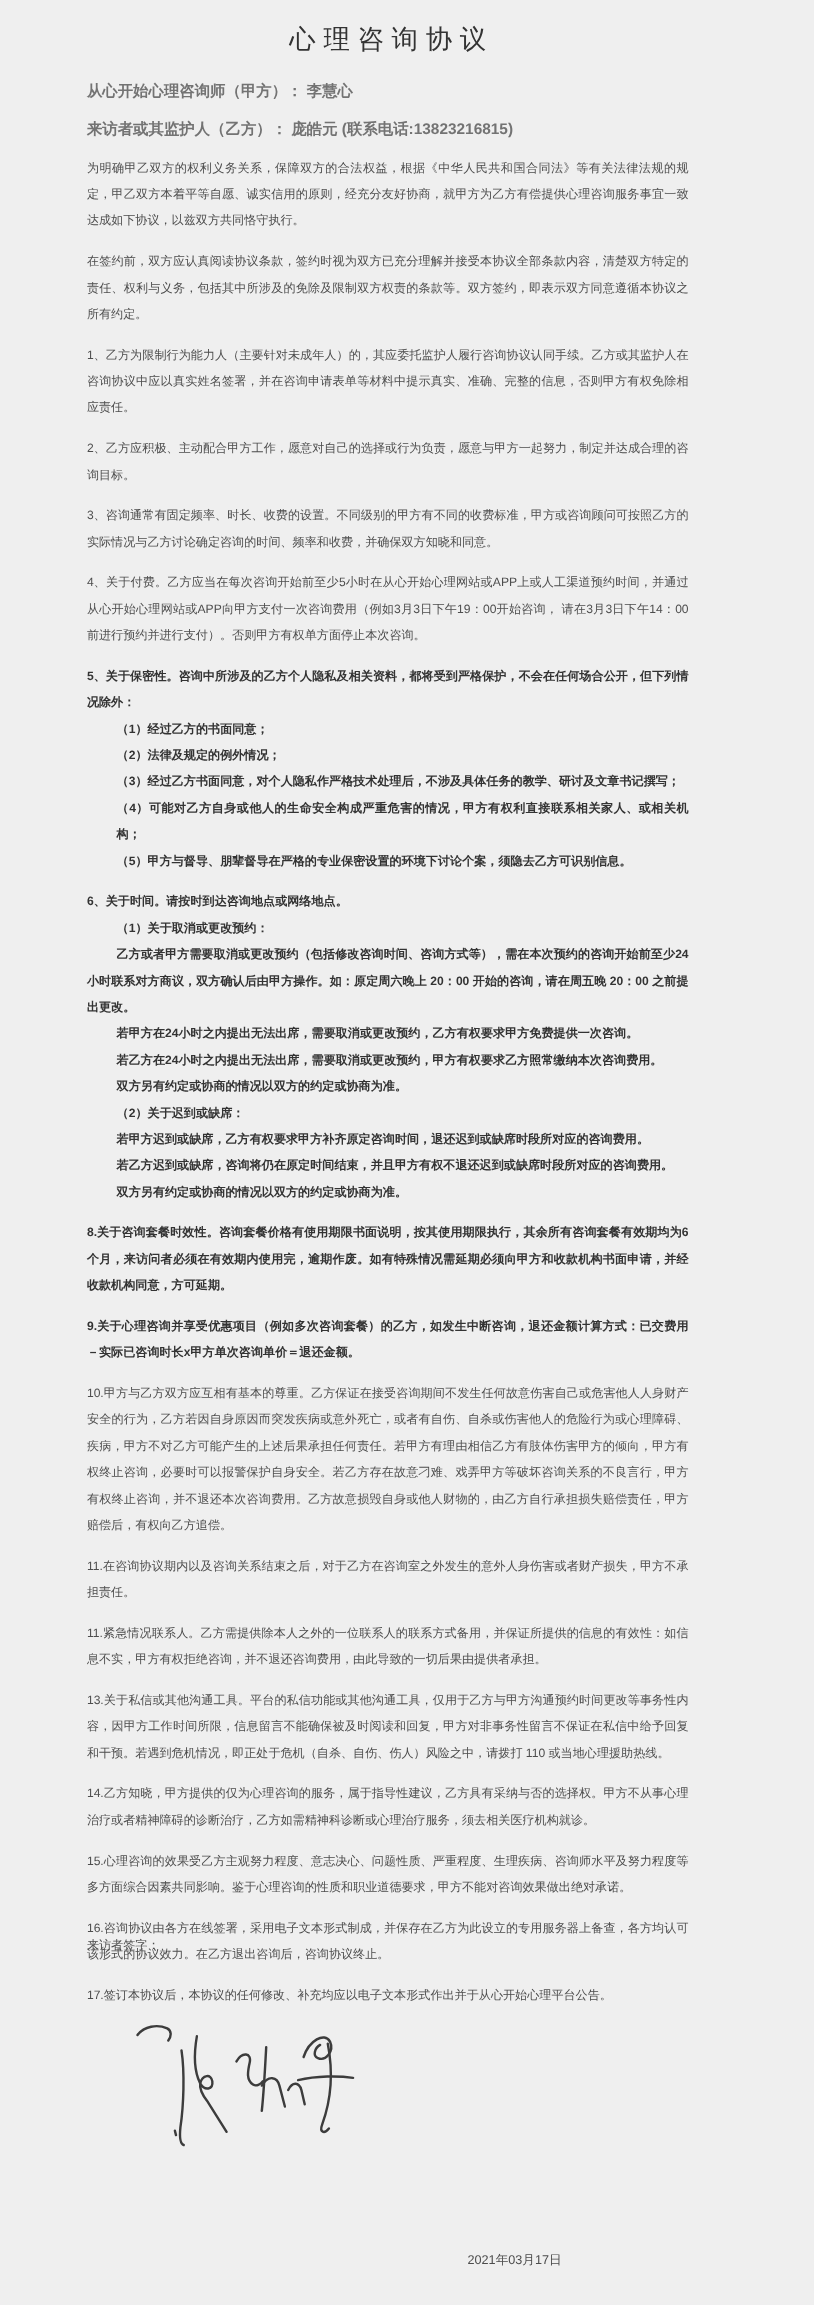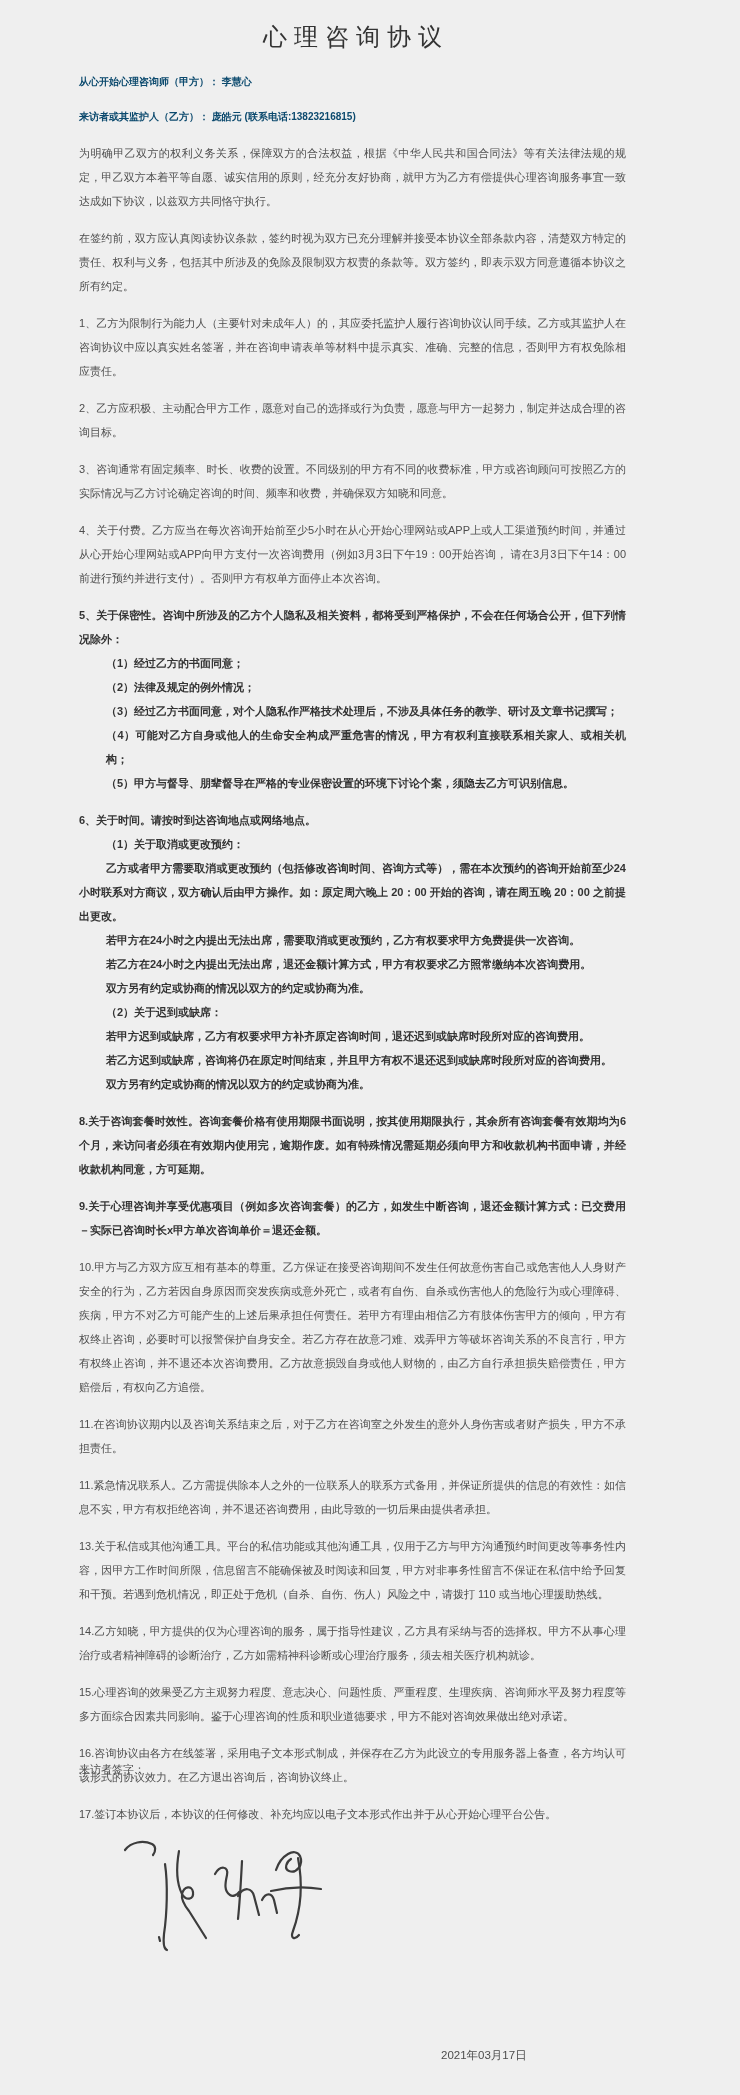--- a/index.html
+++ b/index.html
@@ -24,24 +24,24 @@
     font-size:24px;
     line-height:30px;
     font-weight:400;
     color:#333333;
     text-align:center;
     letter-spacing:7px;
     text-indent:7px; 
   }
   .party{
     margin:0;
-    font-size:10px;
+    font-size:14px;
     line-height:24px;
     font-weight:700;
-    color:#0c4a6e;
+    color:#737373;
   }
   .party-a{margin-top:18px;}
   .party-b{margin-top:11px;}
   #clauses{margin-top:12px;}
   .para{
     margin:0 0 13px 0;
     line-height:24px;
     text-align:justify;
   }
   .block{margin:0 0 13px 0;}
@@ -70,21 +70,20 @@
     height:122px;
   }
   .sig-wrap svg{display:block;width:222px;height:122px;}
   .date{
     position:absolute;
     left:425px;
     top:2046px;
     font-size:11.5px;
     line-height:18px;
     color:#4d4d4d;
-    margin-left:16px;
   }
 </style>
 </head>
 <body style="background: rgb(239, 239, 239);">
 
 <div class="page" style="background: rgb(239, 239, 239);">
 
   <h1 class="title">心理咨询协议</h1>
 
   <p class="party party-a">从心开始心理咨询师（甲方）： 李慧心</p>
@@ -103,21 +102,21 @@
         <p class="line ind1">（2）法律及规定的例外情况；</p>
         <p class="line ind1">（3）经过乙方书面同意，对个人隐私作严格技术处理后，不涉及具体任务的教学、研讨及文章书记撰写；</p>
         <p class="line ind1">（4）可能对乙方自身或他人的生命安全构成严重危害的情况，甲方有权利直接联系相关家人、或相关机构；</p>
         <p class="line ind1">（5）甲方与督导、朋辈督导在严格的专业保密设置的环境下讨论个案，须隐去乙方可识别信息。</p>
       </div>
       <div class="block bold">
         <p class="line ind0">6、关于时间。请按时到达咨询地点或网络地点。</p>
         <p class="line ind1">（1）关于取消或更改预约：</p>
         <p class="line ind2">乙方或者甲方需要取消或更改预约（包括修改咨询时间、咨询方式等），需在本次预约的咨询开始前至少24小时联系对方商议，双方确认后由甲方操作。如：原定周六晚上 20：00 开始的咨询，请在周五晚 20：00 之前提出更改。</p>
         <p class="line ind2">若甲方在24小时之内提出无法出席，需要取消或更改预约，乙方有权要求甲方免费提供一次咨询。</p>
-        <p class="line ind2">若乙方在24小时之内提出无法出席，退还金额计算方式，甲方有权要求乙方照常缴纳本次咨询费用。</p>
+        <p class="line ind2">若乙方在24小时之内提出无法出席，需要取消或更改预约，甲方有权要求乙方照常缴纳本次咨询费用。</p>
         <p class="line ind2">双方另有约定或协商的情况以双方的约定或协商为准。</p>
         <p class="line ind1">（2）关于迟到或缺席：</p>
         <p class="line ind2">若甲方迟到或缺席，乙方有权要求甲方补齐原定咨询时间，退还迟到或缺席时段所对应的咨询费用。</p>
         <p class="line ind2">若乙方迟到或缺席，咨询将仍在原定时间结束，并且甲方有权不退还迟到或缺席时段所对应的咨询费用。</p>
         <p class="line ind2">双方另有约定或协商的情况以双方的约定或协商为准。</p>
       </div>
       <p class="para bold">8.关于咨询套餐时效性。咨询套餐价格有使用期限书面说明，按其使用期限执行，其余所有咨询套餐有效期均为6个月，来访问者必须在有效期内使用完，逾期作废。如有特殊情况需延期必须向甲方和收款机构书面申请，并经收款机构同意，方可延期。</p>
       <p class="para bold">9.关于心理咨询并享受优惠项目（例如多次咨询套餐）的乙方，如发生中断咨询，退还金额计算方式：已交费用－实际已咨询时长x甲方单次咨询单价＝退还金额。</p>
       <p class="para">10.甲方与乙方双方应互相有基本的尊重。乙方保证在接受咨询期间不发生任何故意伤害自己或危害他人人身财产安全的行为，乙方若因自身原因而突发疾病或意外死亡，或者有自伤、自杀或伤害他人的危险行为或心理障碍、疾病，甲方不对乙方可能产生的上述后果承担任何责任。若甲方有理由相信乙方有肢体伤害甲方的倾向，甲方有权终止咨询，必要时可以报警保护自身安全。若乙方存在故意刁难、戏弄甲方等破坏咨询关系的不良言行，甲方有权终止咨询，并不退还本次咨询费用。乙方故意损毁自身或他人财物的，由乙方自行承担损失赔偿责任，甲方赔偿后，有权向乙方追偿。</p>
       <p class="para">11.在咨询协议期内以及咨询关系结束之后，对于乙方在咨询室之外发生的意外人身伤害或者财产损失，甲方不承担责任。</p>

